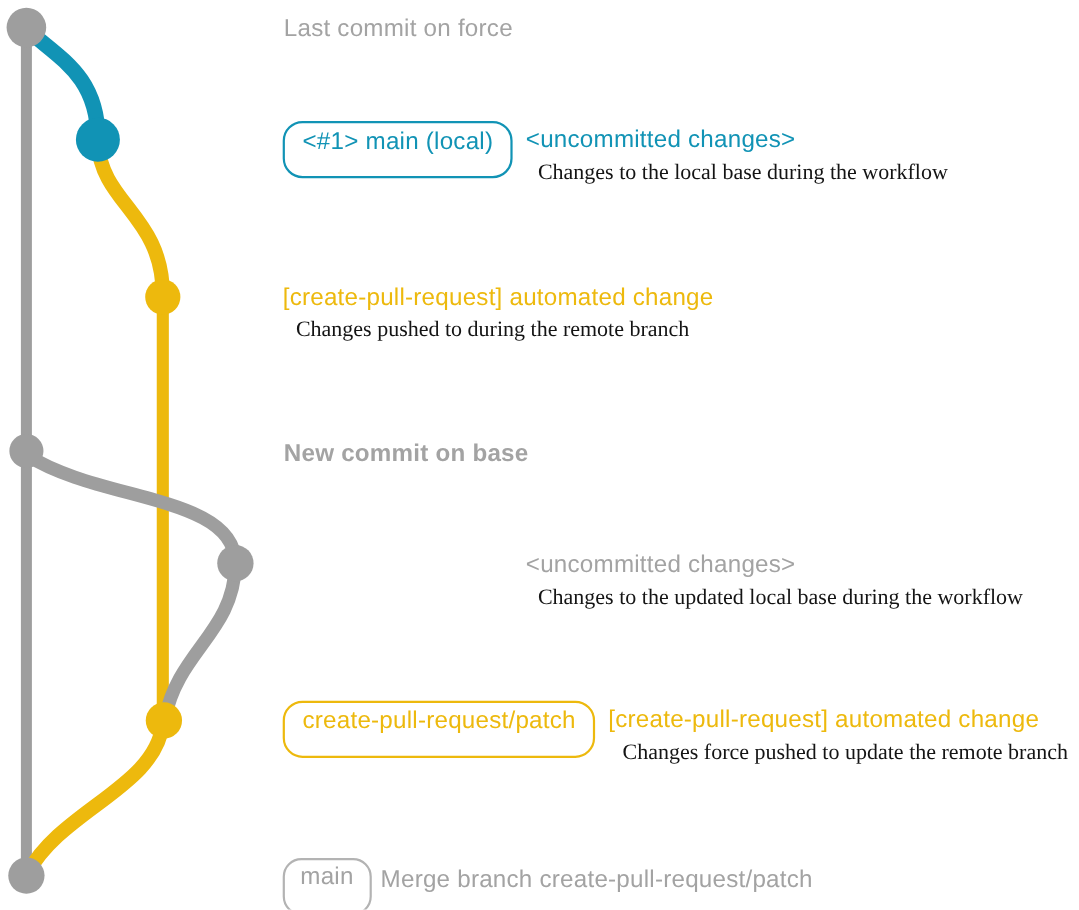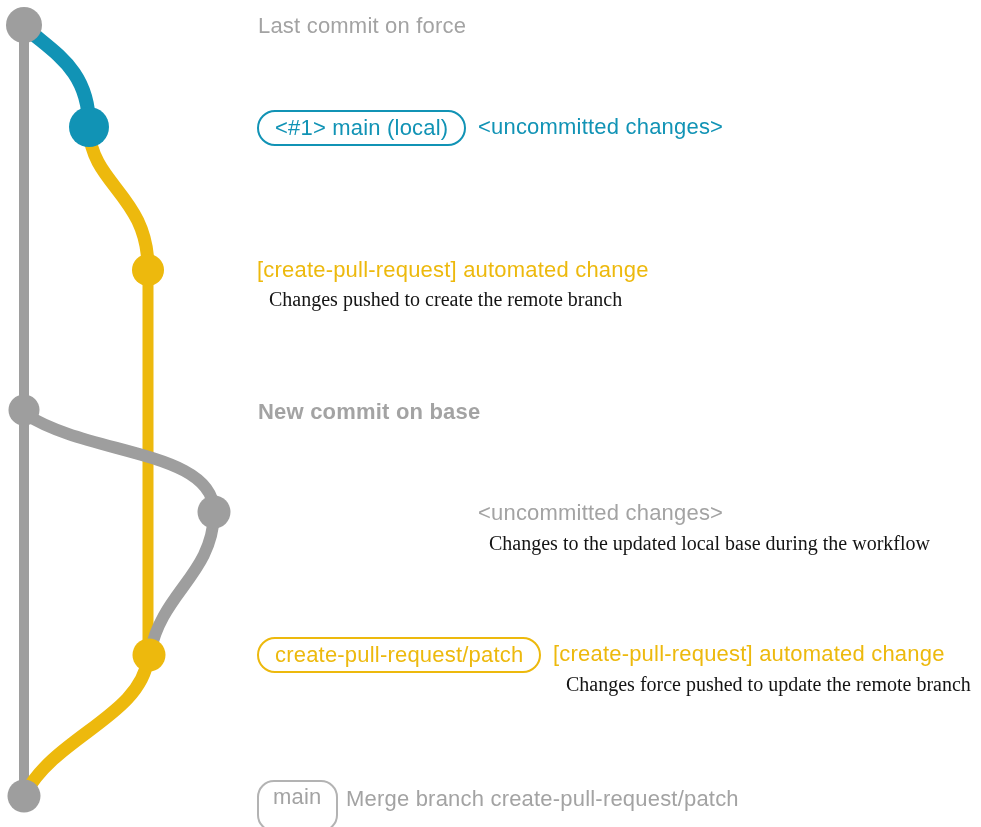--- a/index.html
+++ b/index.html
@@ -26,21 +26,21 @@
     white-space: nowrap;
     letter-spacing: 0.2px;
   }
   .gray-text   { color: var(--gray-text); }
   .blue-text   { color: var(--blue); }
   .yellow-text { color: var(--yellow); }
 
   .badge {
     position: absolute;
     box-sizing: border-box;
-    height: 36px;
+    height: 52px;
     line-height: 31px;
     padding: 0 16px;
     border: 2px solid;
     border-radius: 18px;
     font-size: 22px;
     white-space: nowrap;
     letter-spacing: 0.2px;
   }
   .badge.blue   { border-color: var(--blue);        color: var(--blue); }
   .badge.gray   { border-color: var(--gray-border); color: var(--gray-text); }
@@ -82,23 +82,24 @@
     <circle class="n-gray" cx="24" cy="410" r="15.5"></circle>
     <circle class="n-gray" cx="214" cy="512" r="16.5"></circle>
     <circle class="n-yellow" cx="149" cy="655" r="16.5"></circle>
     <circle class="n-gray" cx="24" cy="796" r="16.5"></circle>
   </svg>
 
   <div class="label gray-text" style="left:258px; top:13px;">Last commit on force</div>
 
   <div class="badge blue" style="left:257px; top:110px;">&lt;#1&gt; main (local)</div>
   <div class="label blue-text" style="left:478px; top:114px;">&lt;uncommitted changes&gt;</div>
+  <div class="desc" style="left:489px; top:146px;">Changes to the local base during the workflow</div>
 
   <div class="label yellow-text" style="left:257px; top:257px;">[create-pull-request] automated change</div>
-  <div class="desc" style="left:269px; top:288px;">Changes pushed to create the remote branch</div>
+  <div class="desc" style="left:269px; top:288px;">Changes pushed to during the remote branch</div>
 
   <div class="label gray-text" style="left:258px; top:399px;font-weight:bold;">New commit on base</div>
 
   <div class="label gray-text" style="left:478px; top:500px;">&lt;uncommitted changes&gt;</div>
   <div class="desc" style="left:489px; top:532px;">Changes to the updated local base during the workflow</div>
 
   <div class="badge yellow" style="left:257px; top:637px;">create-pull-request/patch</div>
   <div class="label yellow-text" style="left:553px; top:641px;">[create-pull-request] automated change</div>
   <div class="desc" style="left:566px; top:673px;">Changes force pushed to update the remote branch</div>
 

